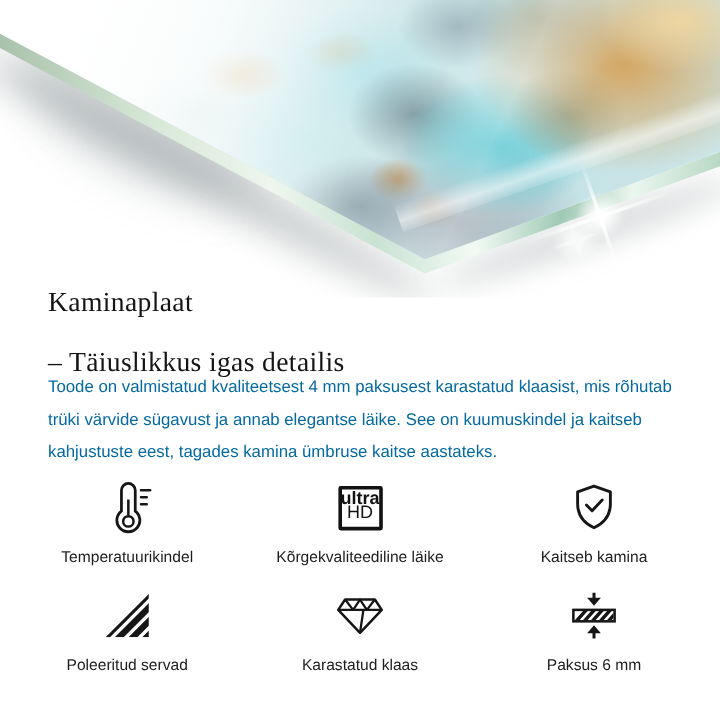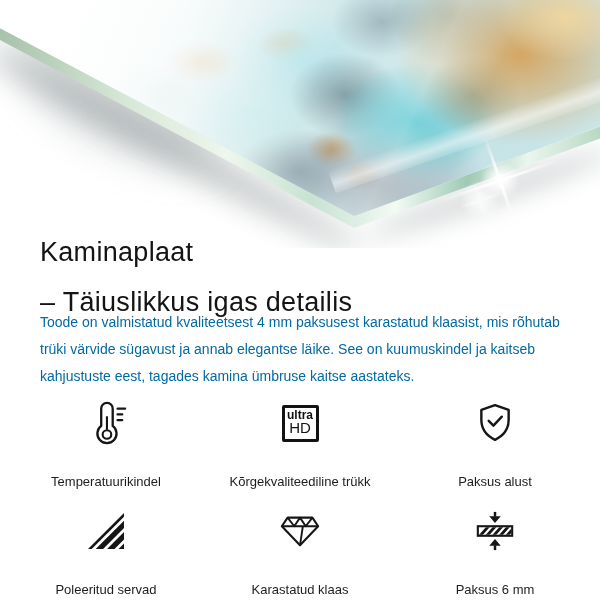--- a/index.html
+++ b/index.html
@@ -74,41 +74,41 @@
     position:absolute;left:0;top:50%;width:100%;height:3px;margin-top:-1.5px;border-radius:2px;
     background:linear-gradient(90deg, rgba(255,255,255,0), rgba(255,255,255,.95) 44%, #fff 50%, rgba(255,255,255,.95) 56%, rgba(255,255,255,0));
   }
   .sparkle .ray1{transform:rotate(-19deg);}
   .sparkle .ray2{transform:rotate(71deg) scaleX(.72);}
   .sparkle-main{left:436px;top:116px;width:128px;height:128px;}
   .sparkle-small{left:458px;top:178px;width:44px;height:44px;opacity:.8;}
   
   .headline{
     position:absolute;left:40px;top:233px;width:520px;
-    font-family:Liberation Sans, sans-serif;font-size:27px;line-height:38px;
+    font-family:Liberation Serif, serif;font-size:23px;line-height:38px;
     color:#141414;letter-spacing:.3px;font-weight:400;
   }
   .description{
     position:absolute;left:40px;top:309px;width:528px;
     font-size:14px;line-height:27px;color:#0369a1;
   }
   
   .features{
     position:absolute;left:40px;top:399px;width:522px;
     display:grid;grid-template-columns:132px 256px 134px;row-gap:18px;
   }
   .feature{display:flex;flex-direction:column;align-items:center;}
   .icon-box{height:48px;display:flex;align-items:center;justify-content:center;}
-  .feature-label{margin-top:27px;font-size:13px;color:#1d1d1d;white-space:nowrap;}
+  .feature-label{margin-top:9px;font-size:13px;color:#1d1d1d;white-space:nowrap;}
   .icon-svg{stroke:#161616;fill:none;stroke-width:2.3;}
   .uhd{
     width:31px;height:31px;border:3px solid #121212;border-radius:2px;
     display:flex;flex-direction:column;align-items:center;justify-content:center;color:#121212;
   }
-  .uhd .u{font-size:12px;font-weight:700;line-height:9px;letter-spacing:0;}
+  .uhd .u{font-size:15px;font-weight:700;line-height:9px;letter-spacing:0;}
   .uhd .h{font-size:15px;font-weight:400;line-height:15px;letter-spacing:0;}
 </style>
 </head>
 <body>
 
 <div class="hero">
   <div class="soft-shadow-left"></div>
   <div class="shadow-edge-left"></div>
   <div class="shadow-edge-right"></div>
   <div class="glass-edge"></div>
@@ -148,31 +148,31 @@
     <div class="feature-label">Temperatuurikindel</div>
   </div>
 
   <div class="feature">
     <div class="icon-box">
       <div class="uhd">
         <span class="u">ultra</span>
         <span class="h">HD</span>
       </div>
     </div>
-    <div class="feature-label">Kõrgekvaliteediline trükk</div>
+    <div class="feature-label">Kõrgekvaliteediline läike</div>
   </div>
 
   <div class="feature">
     <div class="icon-box">
       <svg width="38" height="42" viewBox="0 0 36 40" class="icon-svg">
         <path d="M18 3 L31 7.5 V17 C31 26 25.5 32.5 18 36 C10.5 32.5 5 26 5 17 V7.5 Z" stroke-width="2.3" stroke-linejoin="round"></path>
         <path d="M12 18 L16.5 22.5 L24.5 14" stroke-width="2.3" stroke-linecap="round" stroke-linejoin="round"></path>
       </svg>
     </div>
-    <div class="feature-label">Paksus alust</div>
+    <div class="feature-label">Kaitseb kamina</div>
   </div>
 
   <div class="feature">
     <div class="icon-box">
       <svg width="38" height="38" viewBox="0 0 40 40">
         <defs>
             <clipPath id="triClip">
               <polygon points="1,39 39,1 39,39"></polygon>
             </clipPath>
           </defs>

